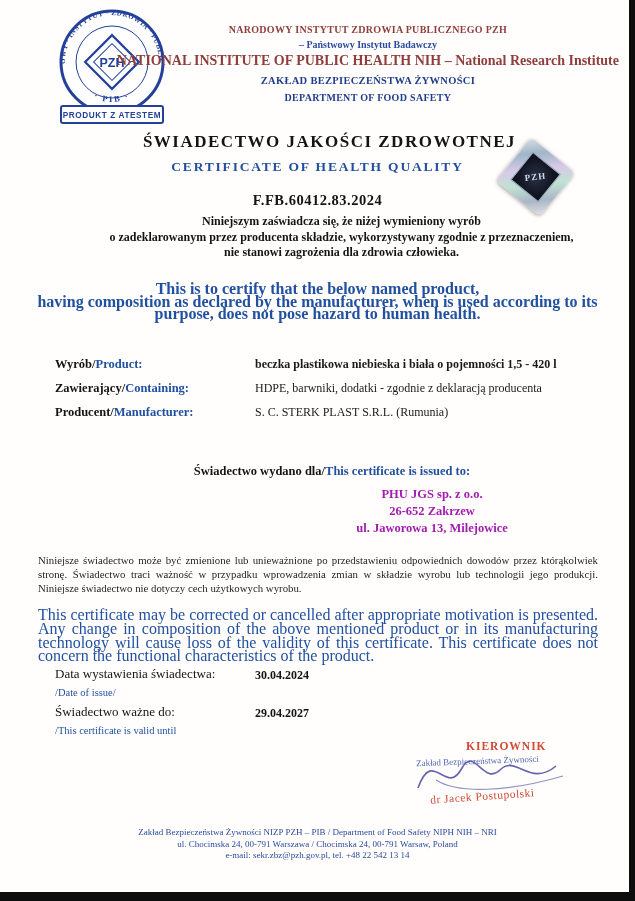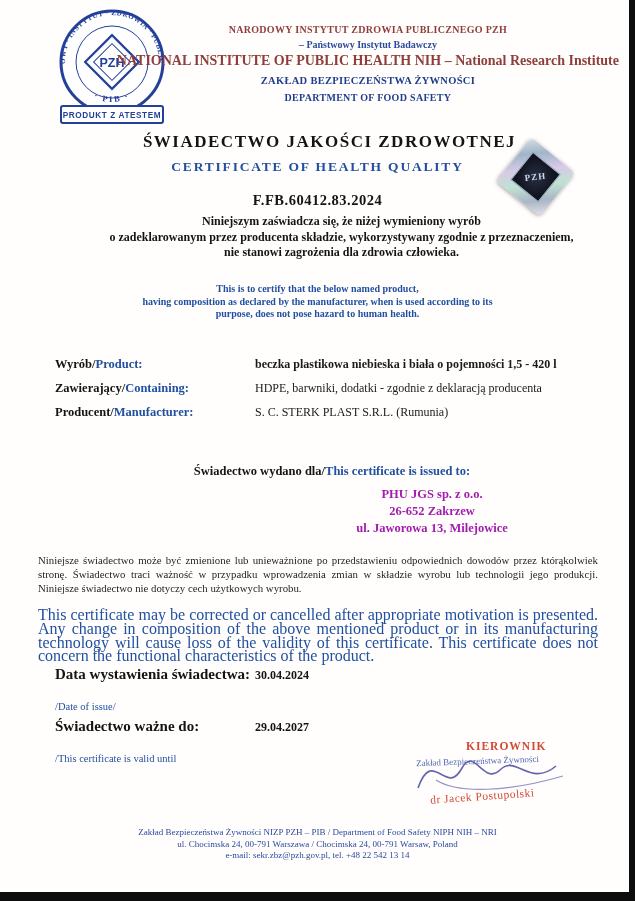--- a/index.html
+++ b/index.html
@@ -27,42 +27,42 @@
   .holo-outer{width:56px;height:56px;margin:3px auto;transform:rotate(45deg);
     background:linear-gradient(135deg,#d9dde3 0%,#9fb6c9 20%,#d9c9e8 40%,#bfe3d2 60%,#aab6c6 80%,#e2e4e8 100%);
     border-radius:5px;box-shadow:0 1px 4px rgba(0,0,0,.4);display:flex;align-items:center;justify-content:center;}
   .holo-inner{width:34px;height:34px;background:radial-gradient(circle,#2a3045 0%,#10131f 80%);
     border:1px solid #93a3b5;display:flex;align-items:center;justify-content:center;}
   .holo-label{transform:rotate(-45deg);color:#cfd8ea;font-size:9px;font-weight:bold;letter-spacing:1px;}
   
   .statement-pl{position:absolute;top:214px;left:0;right:0;text-align:center;
     font-weight:bold;font-size:12px;line-height:15.5px;color:#141414;margin-left:48px;}
   .statement-en{position:absolute;top:283px;left:0;right:0;text-align:center;
-    font-weight:bold;font-size:10px;line-height:12.5px;color:#2150a0;}
+    font-weight:bold;font-size:16px;line-height:12.5px;color:#2150a0;}
   
   .fields{position:absolute;top:357px;left:55px;right:25px;}
   .field-row{display:grid;grid-template-columns:200px 1fr;margin-bottom:9px;align-items:baseline;}
   .field-label{font-size:12.5px;font-weight:bold;color:#141414;}
   .label-en{color:#2150a0;}
   .field-value{font-size:12px;color:#1a1a1a;}
   .value-bold{font-weight:bold;}
   .row-gap{margin-top:5px;}
   .issued-block{position:absolute;top:464px;left:54px;right:25px;text-align:center;}
   .issued-label{font-size:12.5px;font-weight:bold;color:#141414;}
   .address{margin-left:200px;margin-top:7px;font-size:12.5px;font-weight:bold;color:#a21caf;line-height:17px;}
   
   .legal-pl{position:absolute;top:554px;left:38px;width:560px;font-size:10.8px;
     line-height:13.8px;text-align:justify;color:#1e1e1e;}
   .legal-en{position:absolute;top:608px;left:38px;width:560px;font-size:16px;
     line-height:13.8px;text-align:justify;color:#2150a0;}
   
   .dates{position:absolute;top:666px;left:55px;}
   .date-row{display:grid;grid-template-columns:200px 140px;margin-bottom:6px;}
-  .date-label-pl{font-size:15px;font-weight:bold;color:#141414;}
-  .date-label-en{font-size:10.5px;color:#2150a0;margin-top:18px;}
+  .date-label-pl{font-size:13px;font-weight:normal;color:#141414;}
+  .date-label-en{font-size:10.5px;color:#2150a0;margin-top:5px;}
   .date-value{font-size:12px;font-weight:bold;color:#141414;padding-top:2px;}
   
   .sig{position:absolute;top:728px;left:388px;width:220px;height:95px;}
   .sig-svg{position:absolute;top:0;left:0;}
   .sig-role{position:absolute;top:12px;left:78px;color:#d14a36;font-size:11.5px;
     font-weight:bold;letter-spacing:1px;}
   .sig-stamp{position:absolute;top:28px;left:28px;color:#3b55a8;font-size:9px;
     transform:rotate(-2deg);opacity:.9;}
   .sig-name{position:absolute;top:62px;left:42px;color:#d14a36;font-size:11.5px;
     letter-spacing:.5px;transform:rotate(-4deg);}

